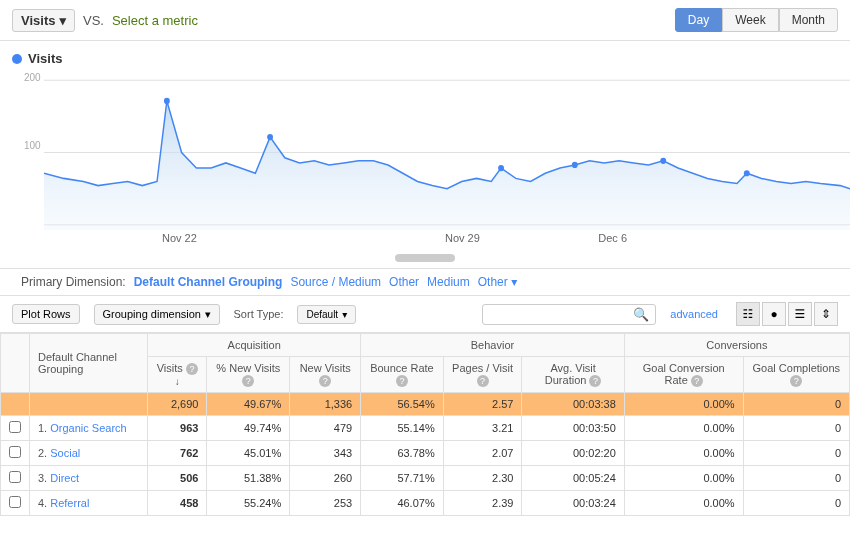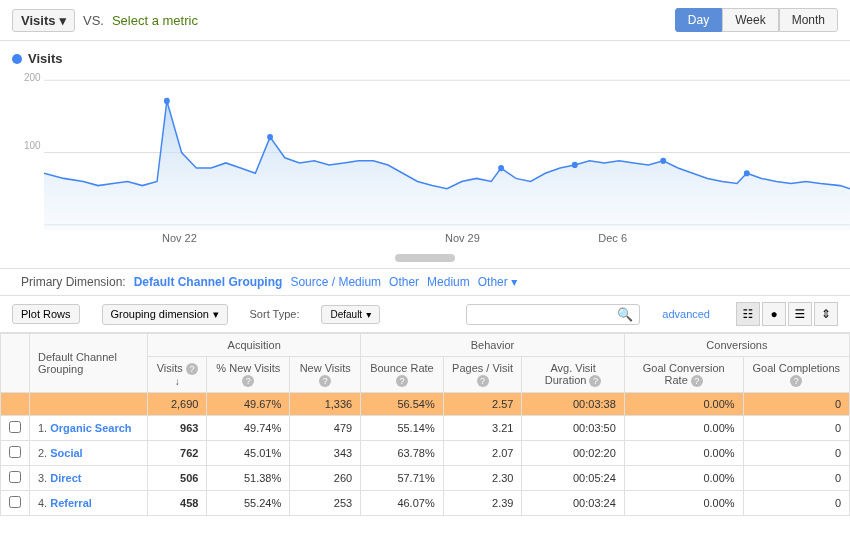--- a/index.html
+++ b/index.html
@@ -111,21 +111,21 @@
       color: #555;
     }
     .primary-label { font-weight: normal; color: #555; }
     .dim-link { color: #4285f4; cursor: pointer; }
     .dim-link.active { font-weight: bold; }
 
     
     .table-controls {
       display: flex;
       align-items: center;
-      gap: 22px;
+      gap: 14px;
       padding: 6px 12px;
       border-bottom: 1px solid #e0e0e0;
     }
     .plot-rows-btn {
       padding: 3px 8px;
       border: 1px solid #ccc;
       border-radius: 3px;
       background: #f5f5f5;
       cursor: pointer;
       font-size: 11px;
@@ -219,21 +219,21 @@
       width: 12px; height: 12px;
       background: #bbb;
       color: #fff;
       border-radius: 50%;
       font-size: 9px;
       text-align: center;
       line-height: 12px;
       cursor: pointer;
     }
     .total-row { background: #fdba74; font-weight: normal; margin-left: 22px; }
-    .row-link { color: #4285f4; cursor: pointer; font-weight: bold; }
+    .row-link { color: #4285f4; cursor: pointer; }
     .row-num { color: #555; }
     .chk-cell { width: 20px; text-align: center; }
     .checkbox { width: 12px; height: 12px; cursor: pointer; }
     .chart-wrapper {
       position: relative;
     }
   </style>
 </head>
 <body>
 

